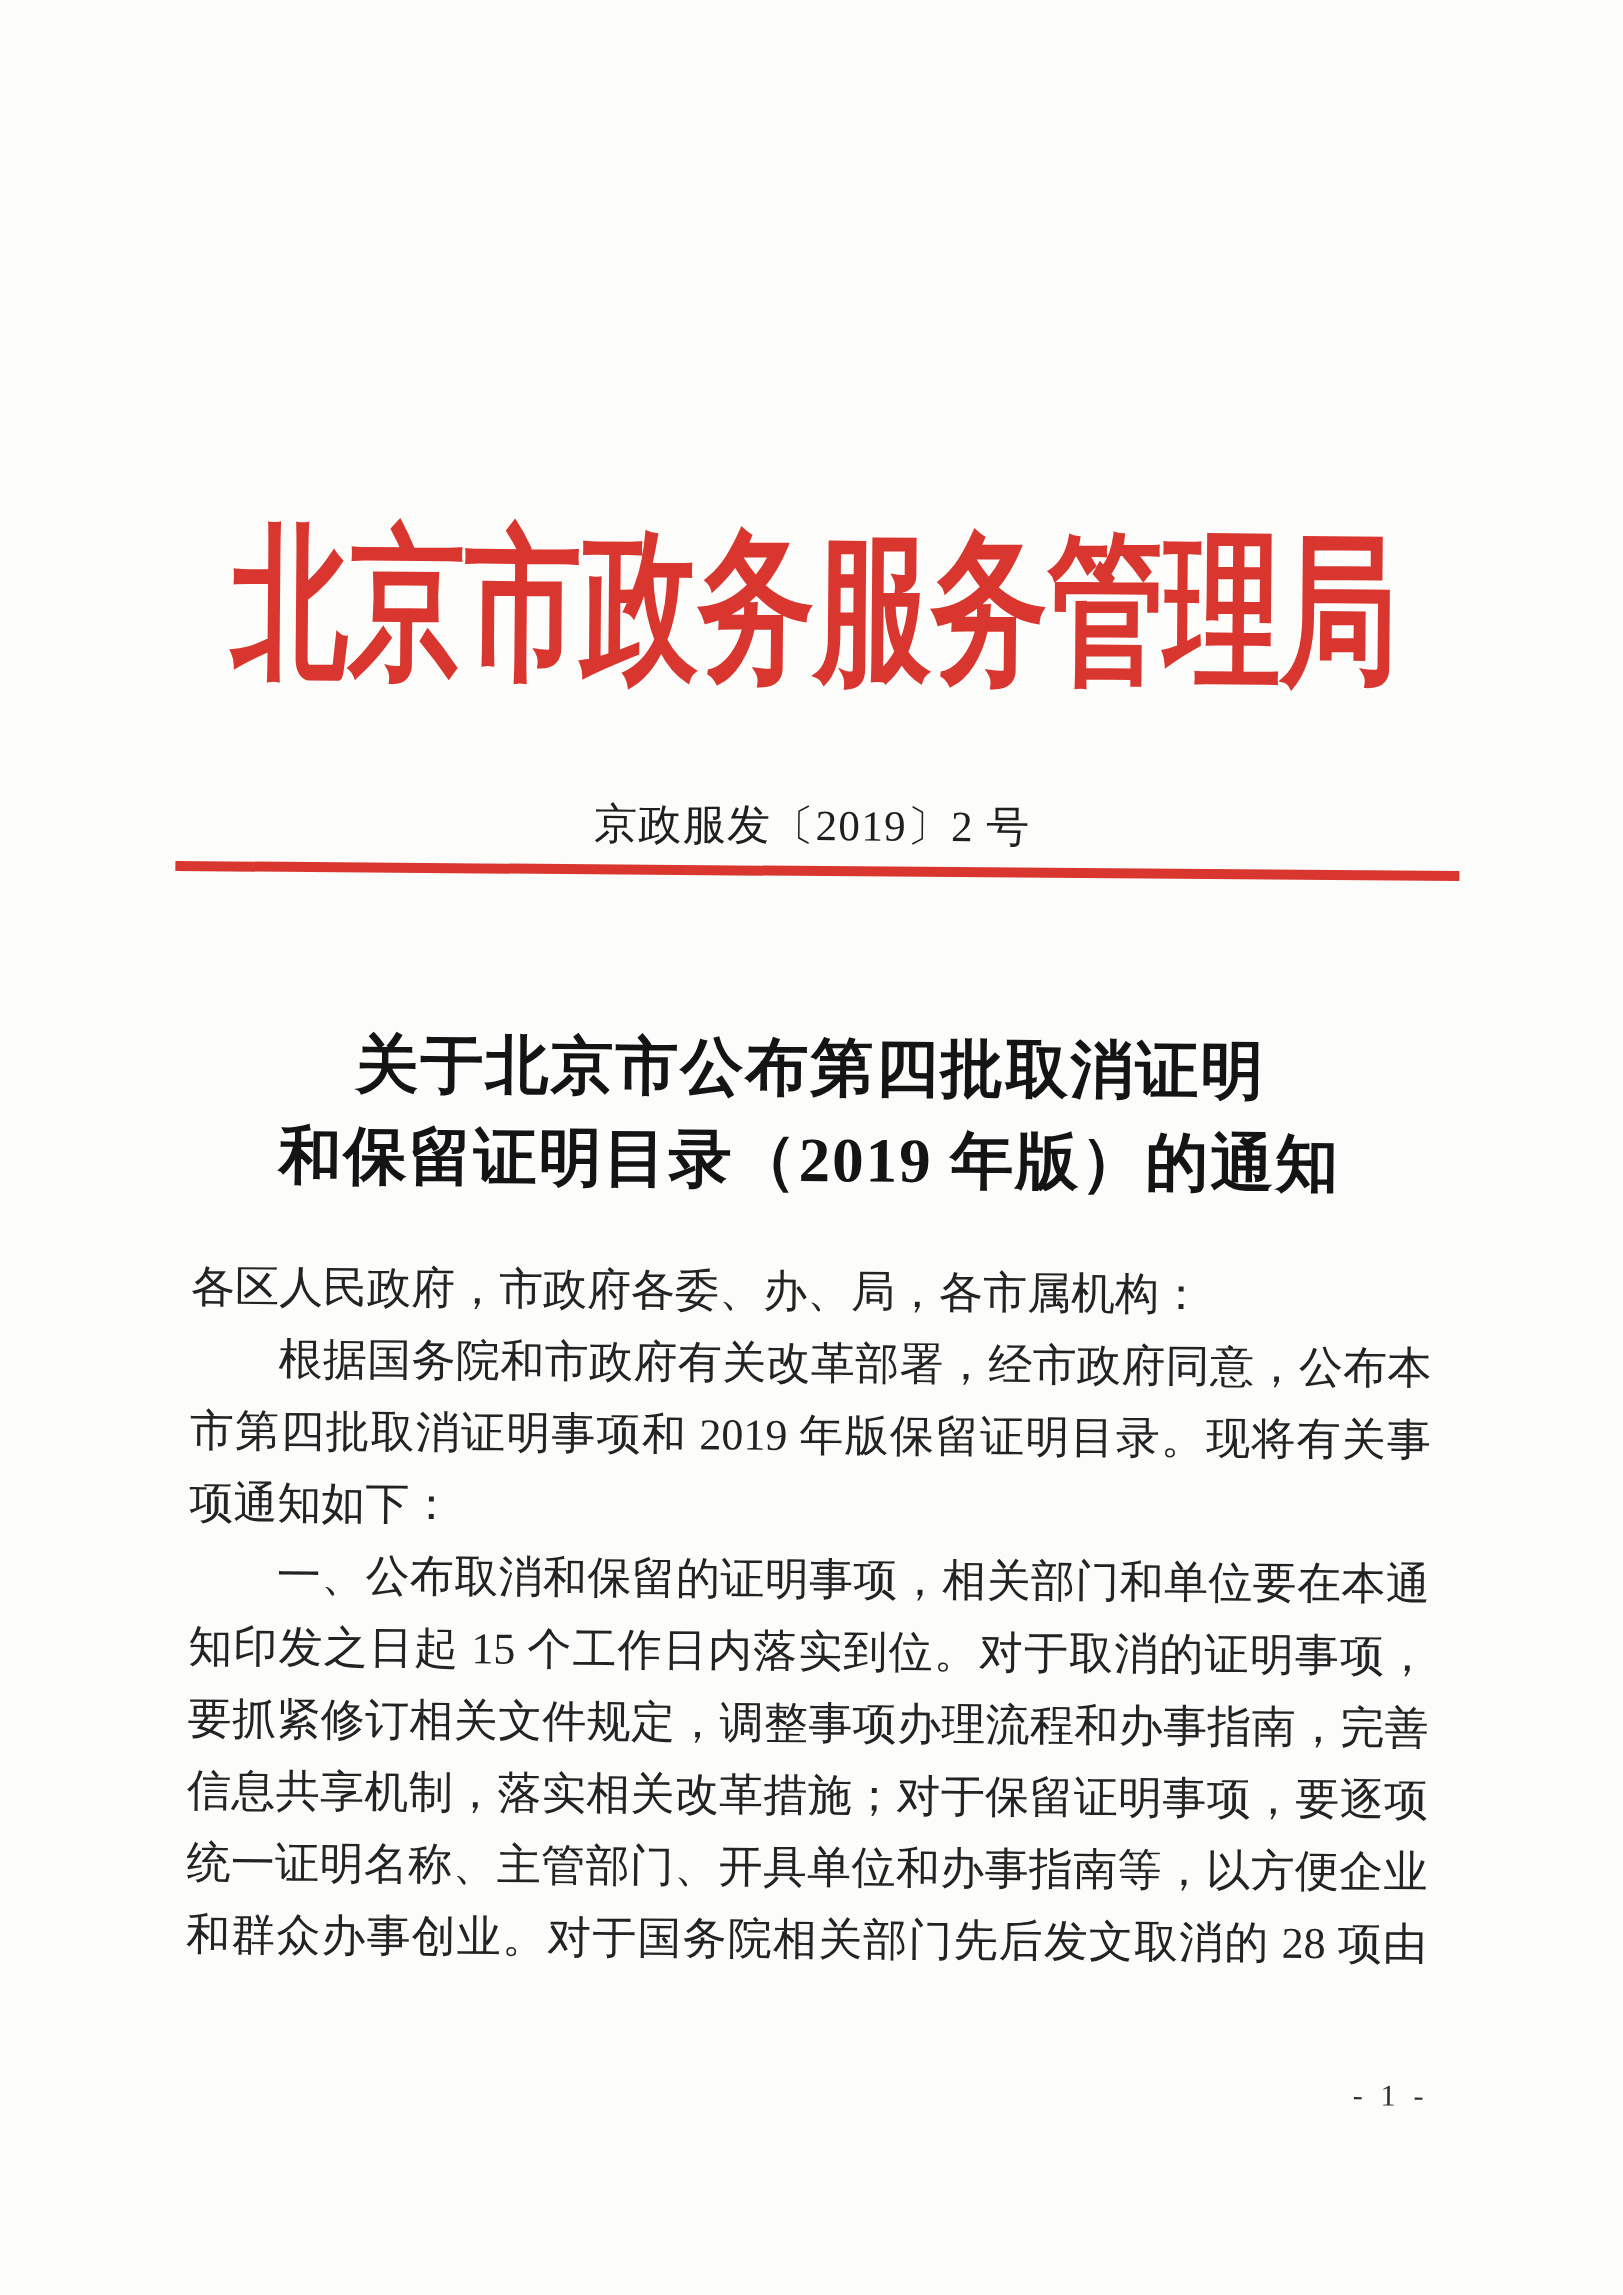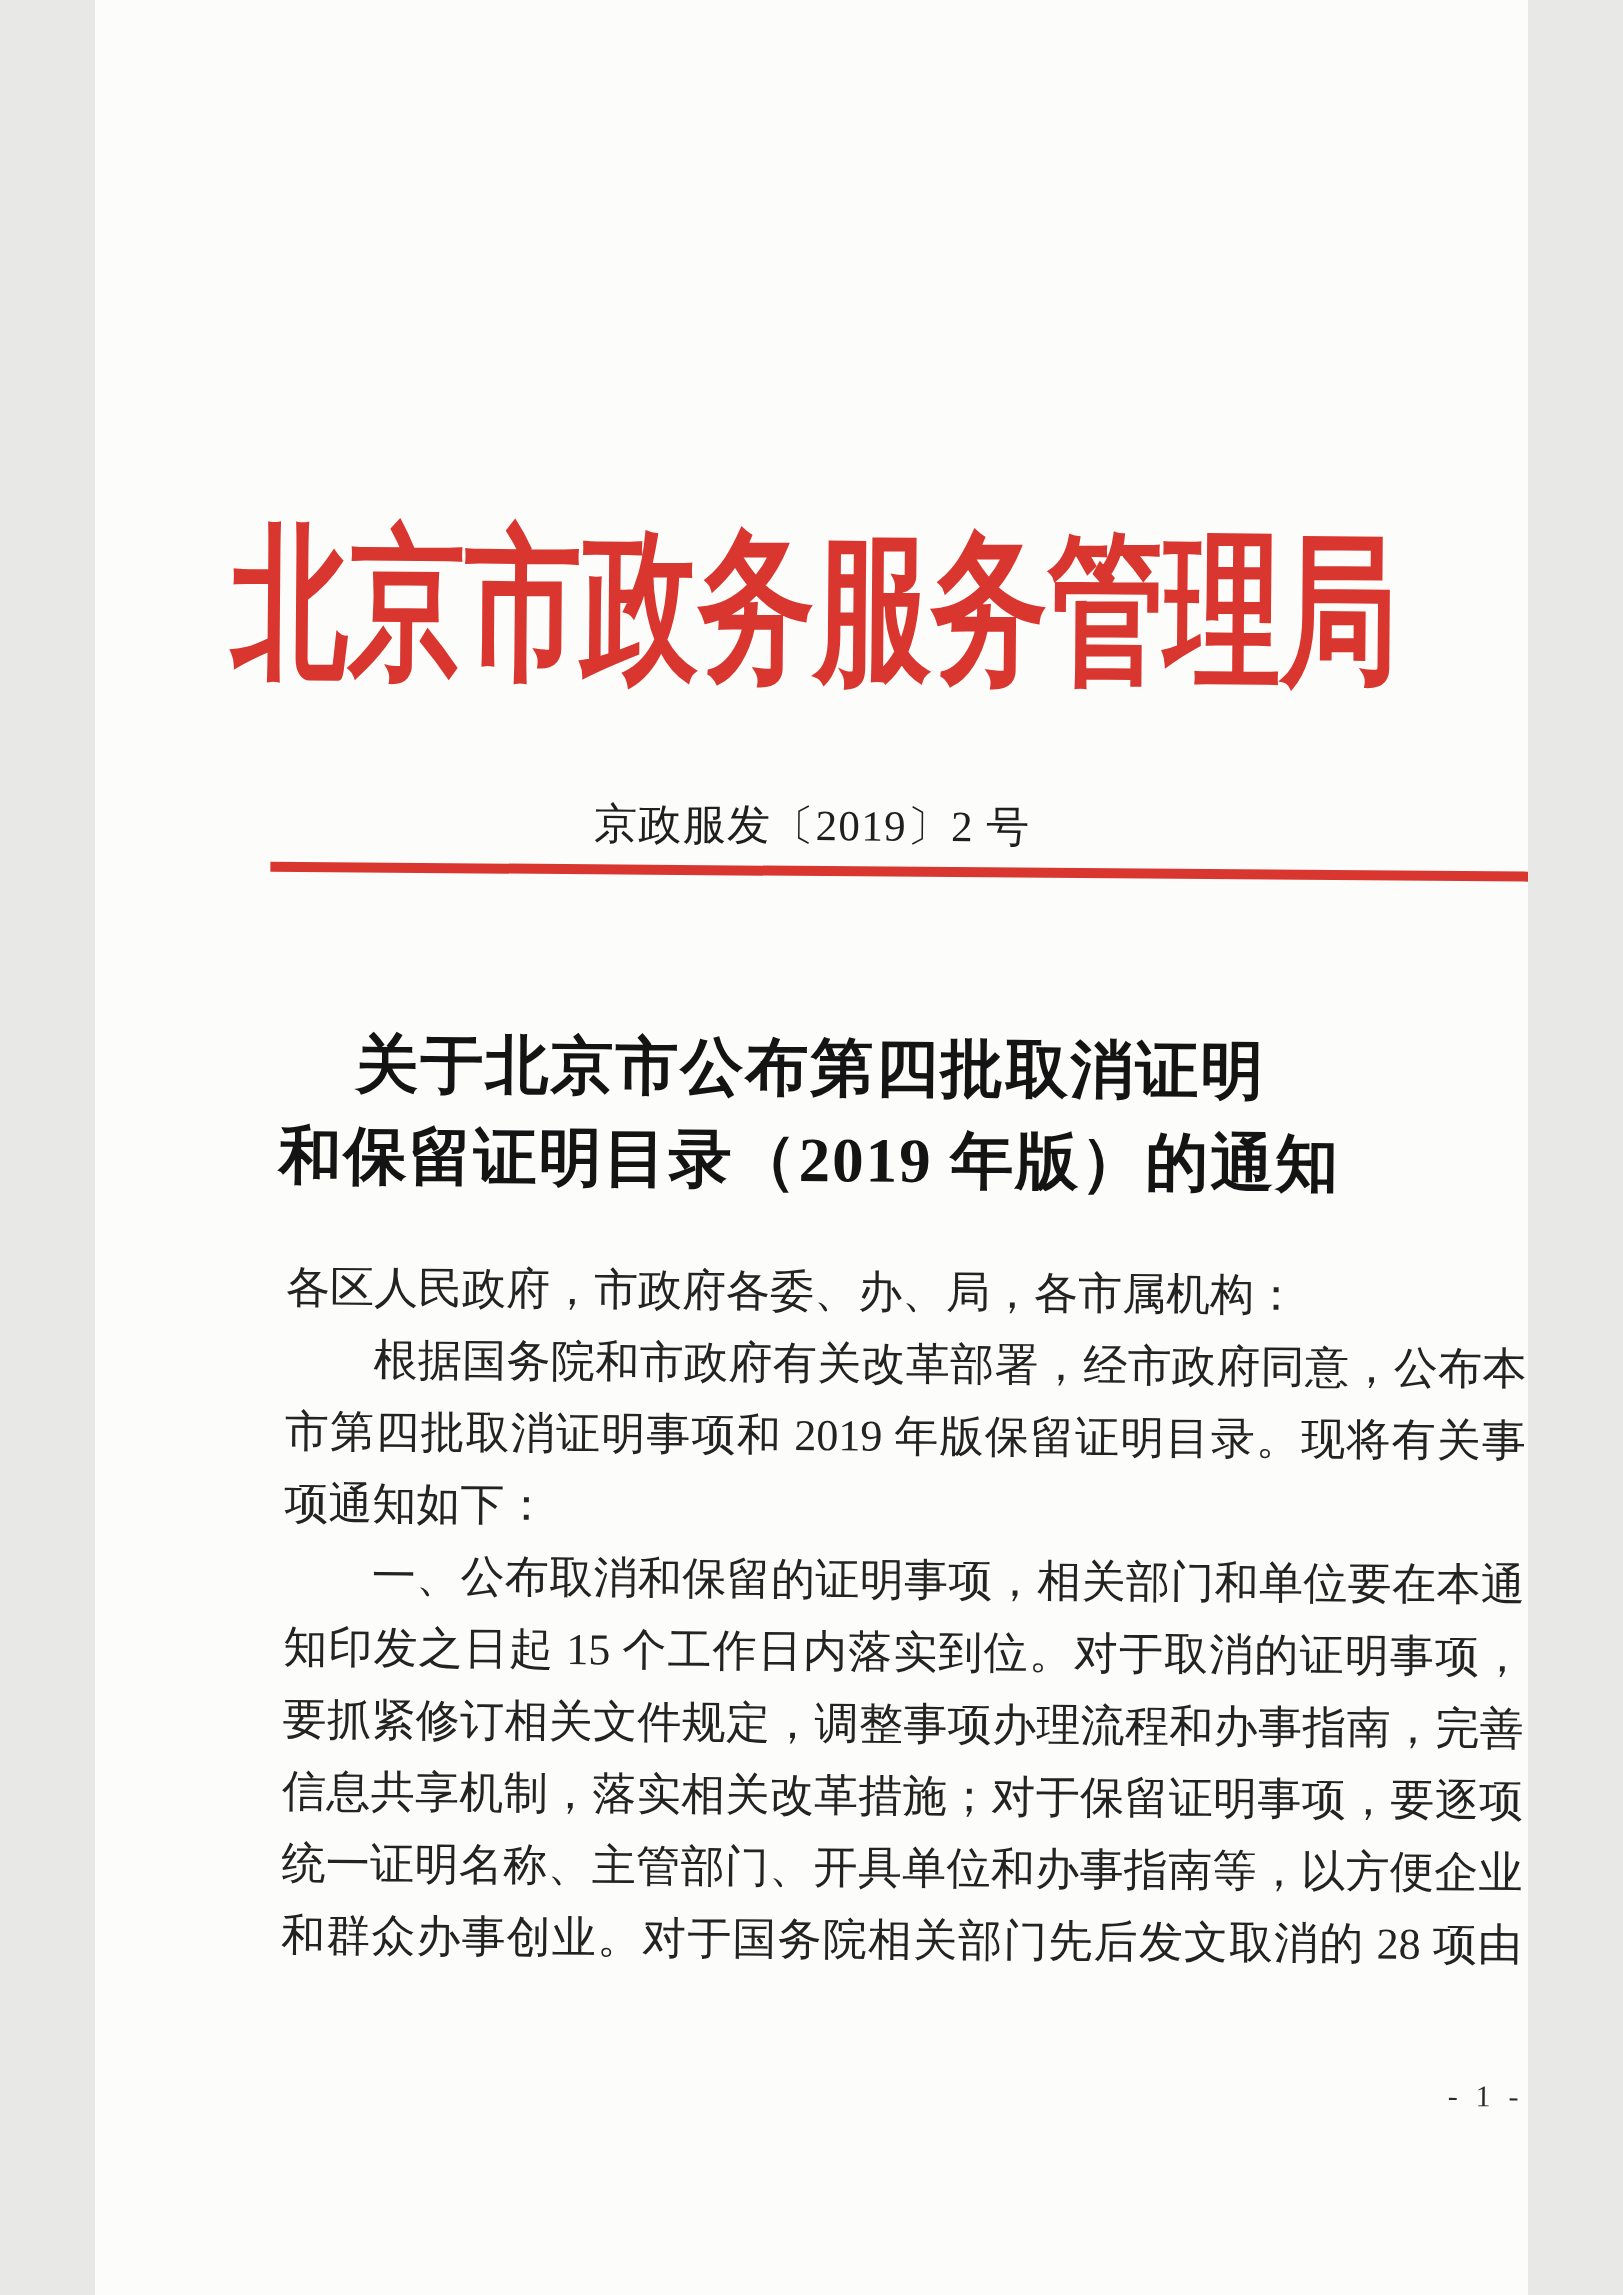--- a/index.html
+++ b/index.html
@@ -2,21 +2,21 @@
 <html style="--accent: #d9362f;font-size:10.5px"><head>
 <meta charset="utf-8">
 <style>
   html, body {
     margin: 0;
     padding: 0;
     background: #e8e8e6;
   }
   .page {
     position: relative;
-    width: 1433px;
+    width: 1623px;
     height: 2295px;
     margin: 0 auto;
     background: #fcfcfa;
     overflow: hidden;
     font-family: "Liberation Serif", "DejaVu Serif", serif;
     color: #262626;
   }
   .tilt {
     position: absolute;
     inset: 0;

